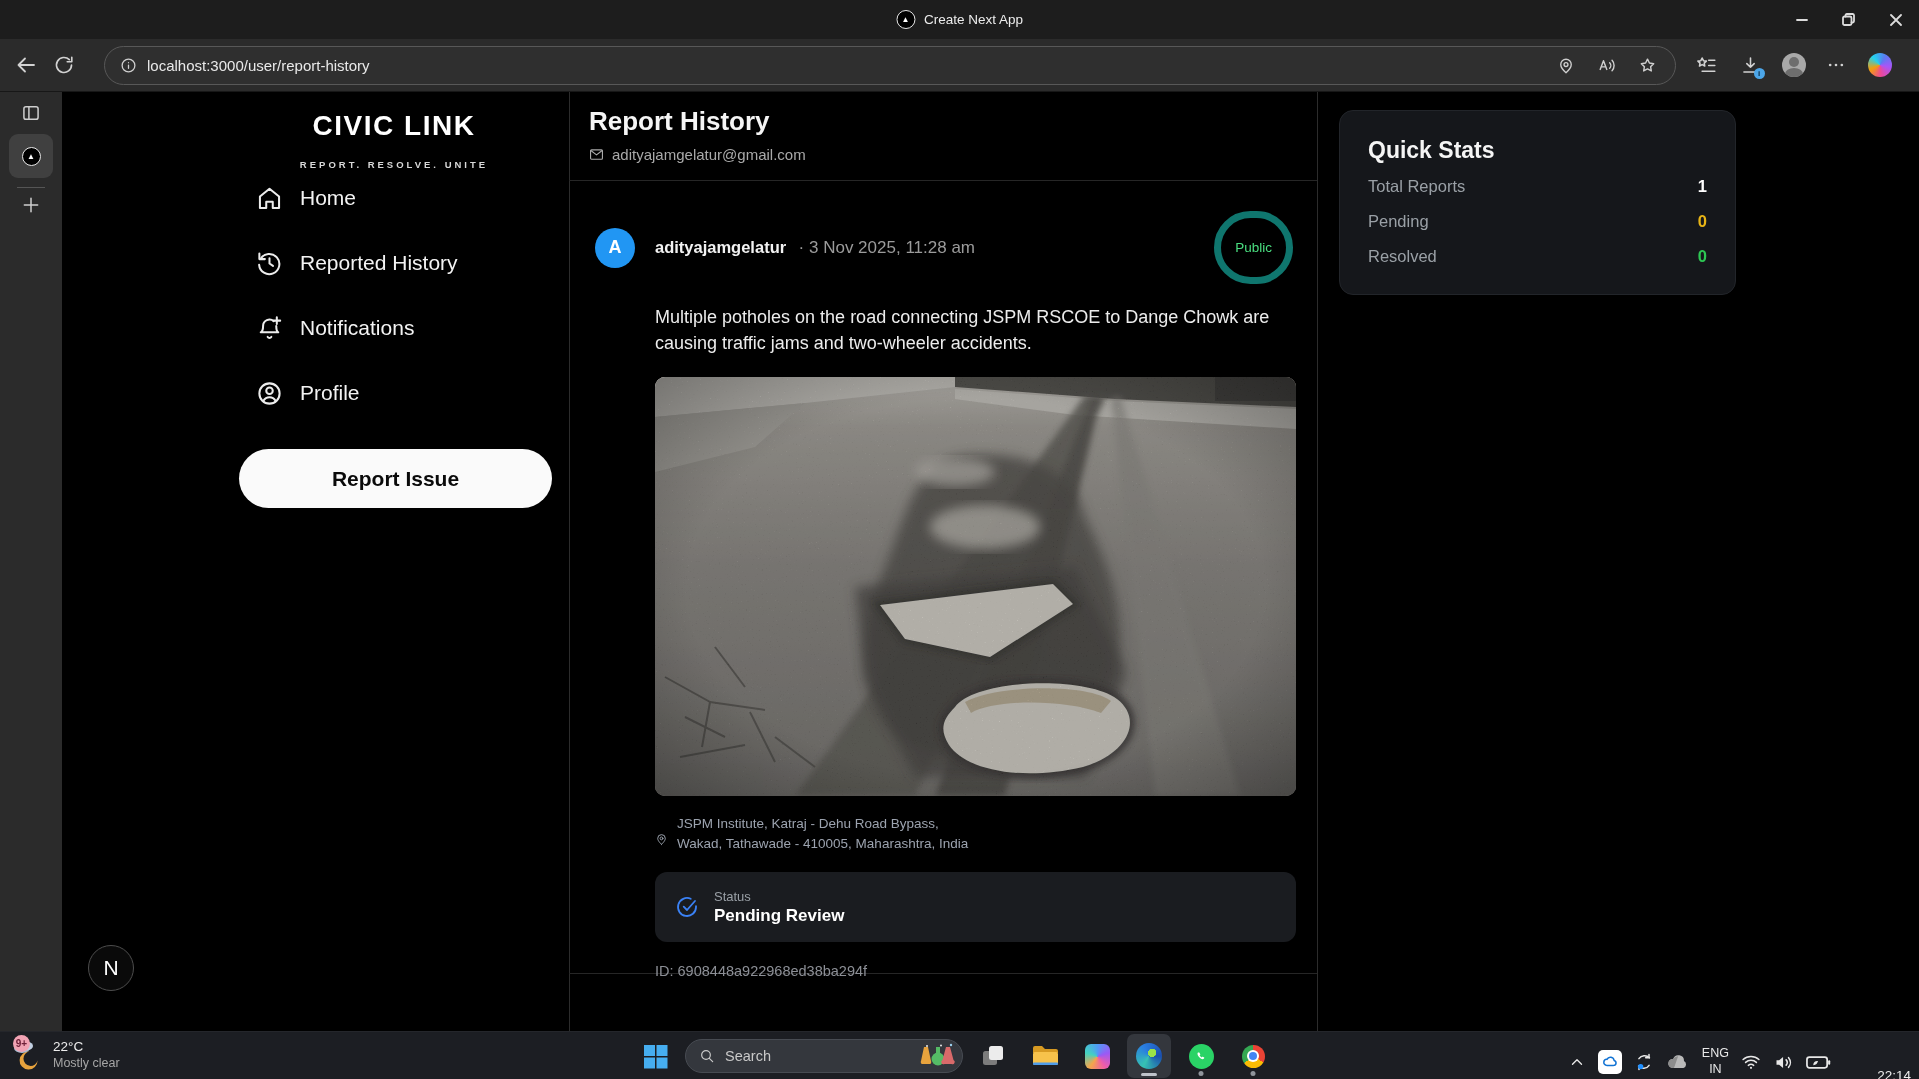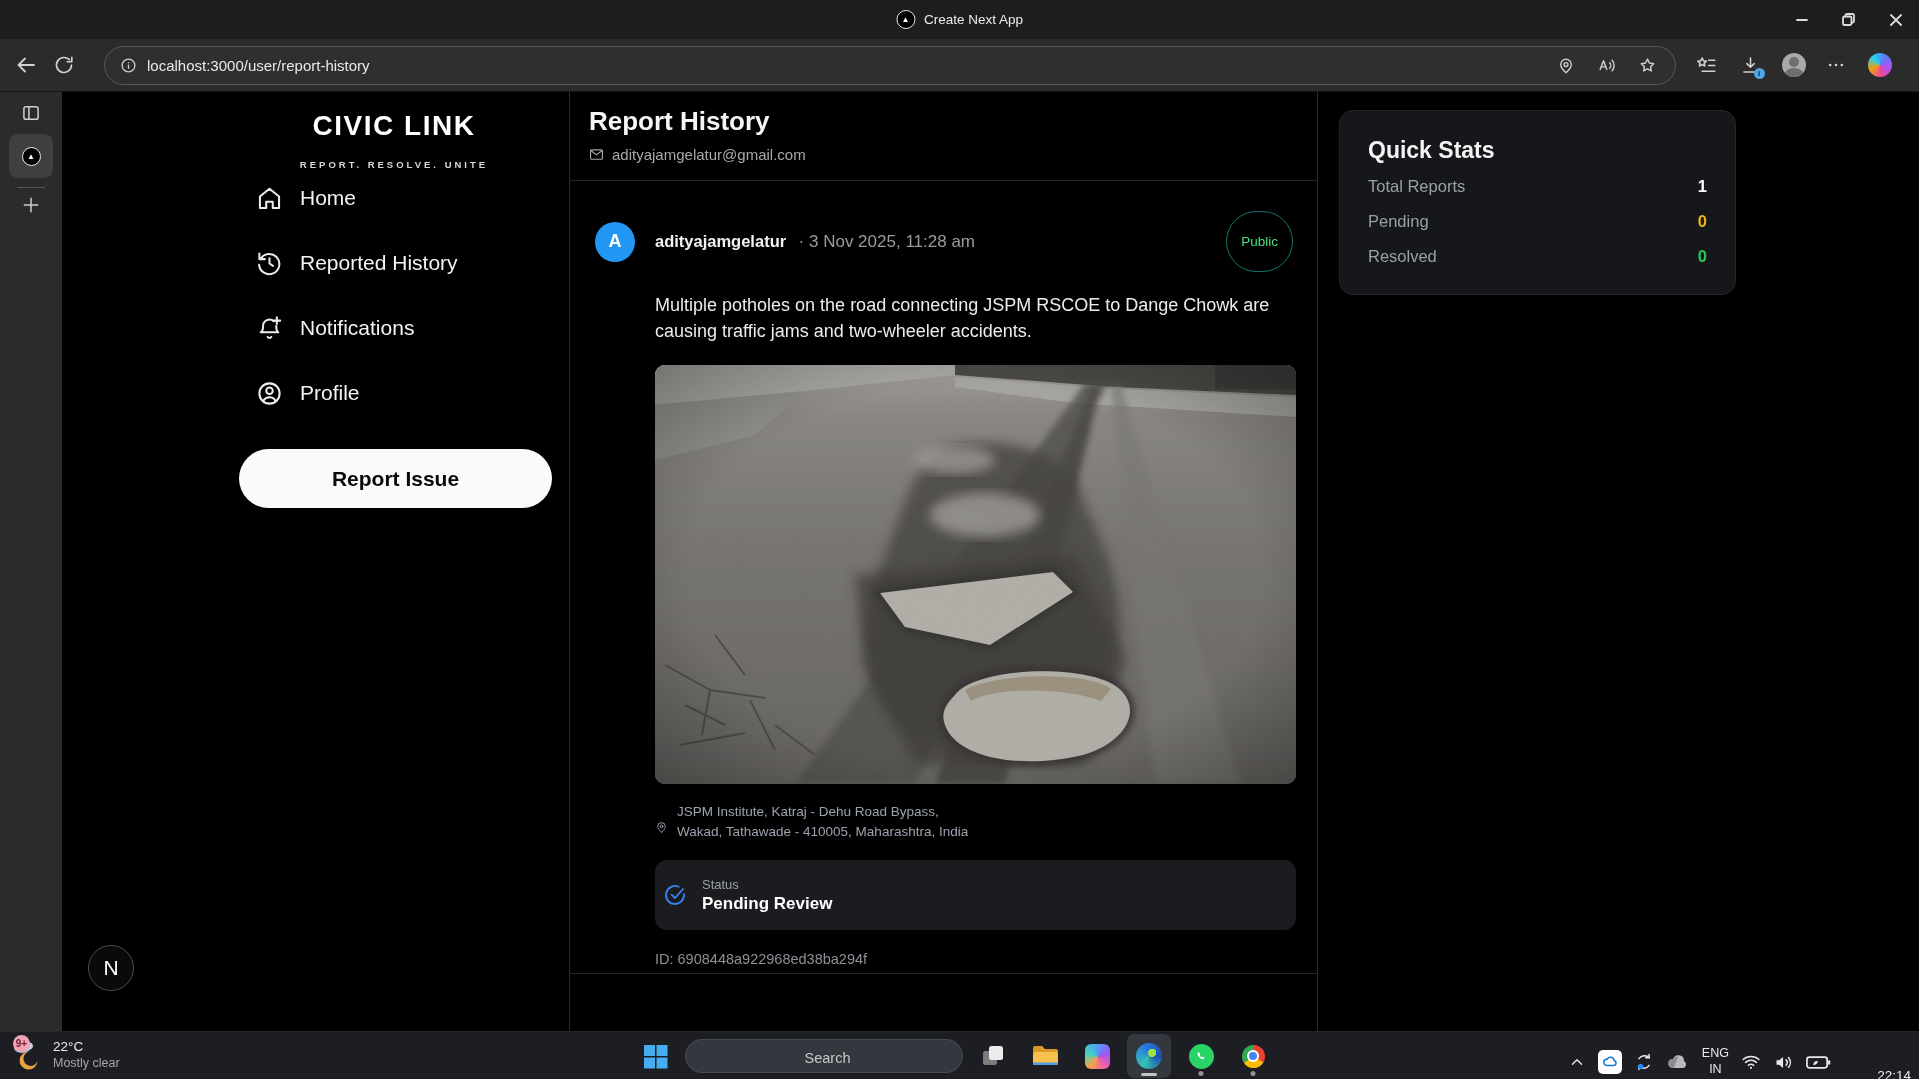--- a/index.html
+++ b/index.html
@@ -58,29 +58,29 @@
   .main { position:absolute; left:507px; top:0; width:748px; height:939px; }
   .main-header { padding:14px 24px 0 20px; height:89px; border-bottom:1px solid #262626; }
   .page-title { font-size:26px; font-weight:bold; color:#f5f5f5; }
   .email-row { display:flex; align-items:center; gap:8px; color:#a9a9a9; font-size:15px; margin-top:9px; }
   .report-card { height:793px; padding:30px 24px 0 26px; border-bottom:1px solid #262626; }
   .report-head { display:flex; align-items:center; gap:20px; }
   .r-avatar { width:40px; height:40px; border-radius:50%; color:#fff; font-weight:bold; font-size:18px;
     display:flex; align-items:center; justify-content:center; }
   .r-user { font-size:16.5px; font-weight:bold; color:#f2f2f2; }
   .r-meta { font-size:17px; color:#9b9b9b; margin-left:8px; }
-  .vis-badge { margin-left:auto; border:1px solid #0f766e; border-radius:999px; padding:22px 14px; font-size:13.5px; }
+  .vis-badge { margin-left:auto; border:7px solid #0f766e; border-radius:999px; padding:22px 14px; font-size:13.5px; }
   .report-body { margin-left:60px; width:641px; }
   .r-desc { margin-top:21px; font-size:18px; line-height:1.42; color:#ececec; }
   .photo-wrap { margin-top:21px; width:641px; height:419px; border-radius:10px; overflow:hidden; background:#777; }
   .loc-row { margin-top:18px; display:flex; gap:9px; color:#9ca3af; }
   .loc-row .txt { font-size:13.5px; line-height:1.45; width:310px; }
   .loc-pin { margin-top:19px; }
   .status-box { margin-top:19px; width:641px; height:70px; background:#1a1c20; border-radius:12px;
-    display:flex; align-items:center; gap:15px; padding-left:8px; }
+    display:flex; align-items:center; gap:15px; padding-left:20px; }
   .status-lbl { font-size:13px; color:#9aa0a6; }
   .status-val { font-size:17px; font-weight:600; color:#fff; margin-top:2px; }
   .r-id { margin-top:21px; font-size:14.5px; color:#8d9097; }
 
   
   .qstats { position:absolute; left:1277px; top:18px; width:397px; height:185px; background:#15171b;
     border:1px solid #22252a; border-radius:14px; padding:26px 28px; }
   .qs-title { font-size:23px; font-weight:bold; color:#f5f5f5; }
   .qs-row { display:flex; justify-content:space-between; align-items:center; height:26px; margin-top:9px; }
   .qs-row:first-of-type { margin-top:16px; }
@@ -94,21 +94,21 @@
   .w-badge { position:absolute; left:3px; top:-1px; width:17px; height:17px; border-radius:50%; background:#f1a3b4;
     color:#6d2038; font-size:10px; font-weight:bold; display:flex; align-items:center; justify-content:center; z-index:2; }
   .w-temp { font-size:13.5px; color:#ededed; }
   .w-desc { font-size:12.5px; color:#a6a6a6; margin-top:2px; }
   .tb-center { position:absolute; left:633px; top:0; height:48px; display:flex; align-items:center; gap:8px; }
   .tb-btn { width:44px; height:44px; display:flex; align-items:center; justify-content:center; position:relative; border-radius:7px; }
   .tb-btn.active { background:#34373d; }
   .tb-btn.active::after { content:""; position:absolute; bottom:2px; left:50%; transform:translateX(-50%); width:16px; height:3px; border-radius:2px; background:#bfc3ca; }
   .tb-btn.dot::after { content:""; position:absolute; bottom:2px; left:50%; transform:translateX(-50%); width:5px; height:5px; border-radius:50%; background:#8f949b; }
   .search-pill { width:278px; height:34px; border-radius:17px; background:#34373d; border:1px solid #474b52;
-    display:flex; align-items:center; gap:10px; padding:0 6px 0 13px; color:#c9c9c9;flex-direction:column; }
+    display:flex; align-items:center; gap:10px; padding:0 6px 0 13px; color:#c9c9c9; }
   .search-pill .txt { font-size:14.5px; flex:1; }
   .tray { position:absolute; right:8px; top:0; height:60px; display:flex; align-items:center; gap:12px; color:#e8e8e8; }
   .lang { font-size:12.5px; line-height:1.25; text-align:center; color:#e8e8e8; }
   .clock { font-size:13.5px; line-height:1.35; text-align:right; color:#ededed;margin-top:47px; }
   .od-tile { width:24px; height:24px; background:#fff; border-radius:5px; display:flex; align-items:center; justify-content:center; }
   .chrome-disc { width:23px; height:23px; border-radius:50%; position:relative;
     background:conic-gradient(#ea4335 0 120deg,#fbbc05 120deg 235deg,#34a853 235deg 360deg); }
   .chrome-disc::before { content:""; position:absolute; inset:5.5px; border-radius:50%; background:#fff; }
   .chrome-disc::after { content:""; position:absolute; inset:7.5px; border-radius:50%; background:#4285f4; }
   .edge-disc { width:26px; height:26px; border-radius:50%;

